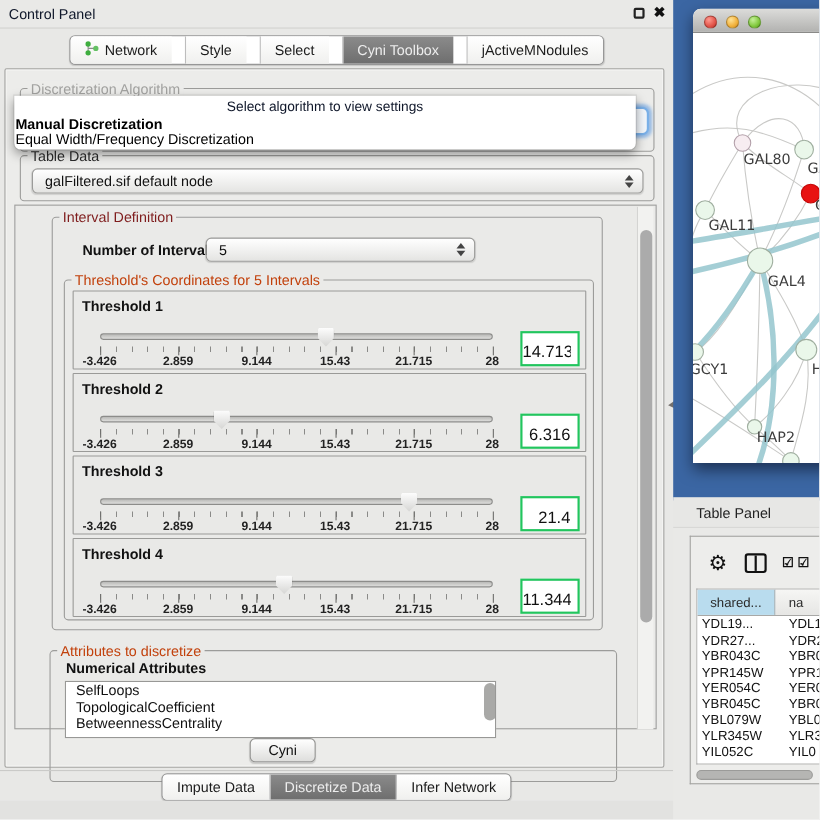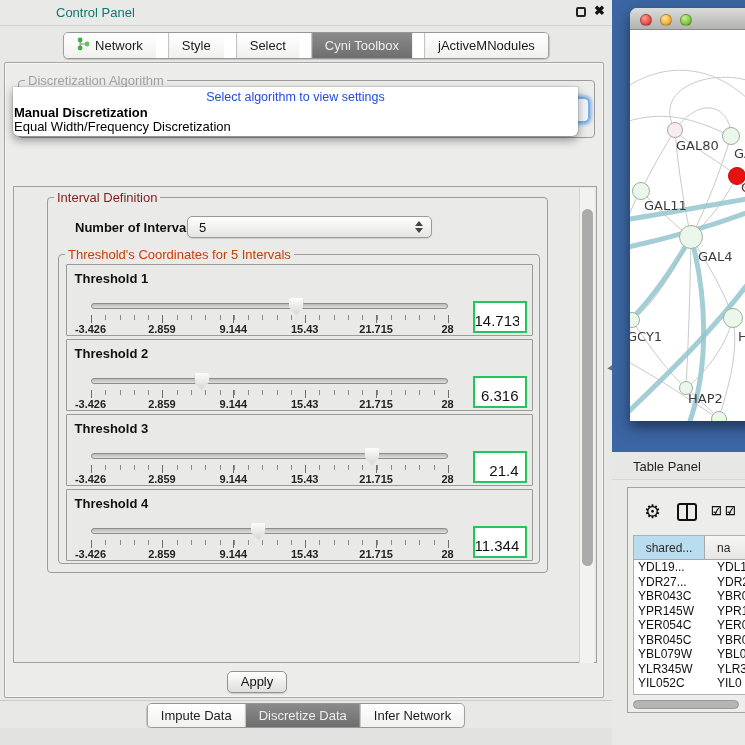--- a/index.html
+++ b/index.html
@@ -3,21 +3,21 @@
 <meta charset="utf-8">
 <style>
   * { margin:0; padding:0; box-sizing:border-box; }
   html,body { width:745px; height:745px; }
   body { font-family:"Liberation Sans", sans-serif; }
   #screen { position:relative; width:745px; height:745px; background:#e8e8e6; overflow:hidden; }
 
   
   #control-panel { position:absolute; left:0; top:0; width:612px; height:745px; background:#e8e8e6; }
   .cp-titlebar { position:absolute; left:0; top:0; width:612px; height:26px; background:#e9e9e7; border-bottom:1px solid #d2d2d0; }
-  .cp-title { position:absolute; left:8px; top:5px; font-size:13px; color:#0f766e;margin-left:48px; }
+  .cp-title { position:absolute; left:8px; top:5px; font-size:13px; color:#0f172a; }
   .float-ico { position:absolute; right:26px; top:7px; width:10px; height:10px; border:2px solid #222; border-radius:2px; }
   .close-ico { position:absolute; right:7px; top:3px; font-size:13px; font-weight:bold; color:#111; }
 
   
   .seg-group { position:absolute; display:inline-flex; border:1px solid #979797; border-radius:5px; overflow:hidden; background:#fff; box-shadow:0 1px 1px rgba(0,0,0,.15); }
   .seg { display:flex; align-items:center; gap:5px; padding:4px 13px; font-size:13px; color:#1c1c1c; background:linear-gradient(#ffffff,#f0f0ee); border-left:1px solid #bdbdbd; white-space:nowrap; cursor:default; }
   .seg:first-child { border-left:none; }
   .seg.selected { background:linear-gradient(#8b8b8b,#6e6e6e); color:#ededed; }
   #top-tabs { top:32px; left:50%; transform:translateX(-50%);gap:12px; }
   #bottom-tabs { top:703px; left:50%; transform:translateX(-50%); }
@@ -37,21 +37,21 @@
   .spinners { position:absolute; right:8px; top:50%; transform:translateY(-50%); display:flex; flex-direction:column; gap:2px; }
   .spinners i { width:0; height:0; border-left:4px solid transparent; border-right:4px solid transparent; }
   .spin-up { border-bottom:5px solid #444; }
   .spin-down { border-top:5px solid #444; }
 
   
   #focus-combo { position:absolute; left:556px; top:97px; width:34px; height:26px; border-radius:6px; background:#f2f6fb; border:2px solid #7ab0e8; box-shadow:0 0 3px 2px rgba(105,160,225,.65); }
 
   
   #algo-popup { position:absolute; left:13px; top:87px; width:565px; height:49px; background:#ffffff; border-radius:0 0 6px 6px; box-shadow:0 4px 10px rgba(0,0,0,.4), 0 0 0 1px rgba(0,0,0,.08); z-index:50; }
-  .popup-hint { position:absolute; left:0; right:0; top:3px; text-align:center; font-size:12.5px; color:#1d4ed8; }
+  .popup-hint { position:absolute; left:0; right:0; top:3px; text-align:center; font-size:12.5px; color:#0f172a; }
   .popup-opt { position:absolute; left:1px; font-size:13px; color:#000; padding-left:0; }
   .popup-opt.bold { font-weight:bold; top:18px; }
   .popup-opt.plain { top:32px; }
 
   
   #viewport { position:absolute; left:13px; top:186px; width:584px; height:477px; border:1px solid #9f9f9d; background:#eaeae8; }
   .vscroll { position:absolute; right:2px; top:1px; width:15px; height:475px; background:#f2f2f0; border-left:1px solid #d4d4d2; }
   .vscroll .thumb { position:absolute; left:2px; width:11px; border-radius:6px; background:#ababab; }
 
   
@@ -163,20 +163,30 @@
         </div>
     </div>
 
     <div class="main-frame"></div>
 
     <div class="tborder" style="left:18px; top:80px; width:577px; height:58px;">
       <span class="tlabel faint">Discretization Algorithm</span>
     </div>
     <div id="focus-combo"></div>
 
+    <div class="tborder" style="left:18px; top:141px; width:577px; height:42px;">
+      <span class="tlabel">Table Data</span>
+      <div class="combo" style="left:10px; top:11px; width:556px; height:23px;">
+        <span>galFiltered.sif default node</span>
+        <span class="spinners">
+            <i class="spin-up"></i>
+            <i class="spin-down"></i>
+          </span>
+      </div>
+    </div>
 
     <div id="algo-popup">
       <div class="popup-hint">Select algorithm to view settings</div>
       <div class="popup-opt bold">Manual Discretization</div>
       <div class="popup-opt plain">Equal Width/Frequency Discretization</div>
     </div>
 
     <div id="viewport">
 
       <div class="tborder" id="grp-interval">
@@ -290,27 +300,38 @@
                   <span class="tickLabel" style="left: 60%;">15.43</span>
                   <span class="tickLabel" style="left: 80%;">21.715</span>
                   <span class="tickLabel" style="left: 100%;">28</span>
                 </div>
     <input class="thr-value" readonly="" value="11.344" style="">
   </div>
 </div>
         </div>
       </div>
 
+      <div class="tborder" id="grp-attrs">
+        <span class="tlabel blue" style="background:#eaeae8;">Attributes to discretize</span>
+        <span class="lbl-bold" style="left:14px; top:8px;">Numerical Attributes</span>
+        <div id="attr-list">
+
+        <div class="item">SelfLoops</div>
+            <div class="item">TopologicalCoefficient</div>
+            <div class="item">BetweennessCentrality</div>
+            <div id="attr-scroll"></div>
+          </div>
+      </div>
 
       <div class="vscroll">
         <div class="thumb" style="top:21px; height:357px;"></div>
       </div>
     </div>
 
-    <div id="apply-btn">Apply</div>
+    <div id="apply-btn">Cyni</div>
 
     <div class="bottom-strip"></div>
 
     <div class="seg-group" id="bottom-tabs">
       <div class="seg">
           <span>Impute Data</span>
         </div>
       <div class="seg selected">
           <span>Discretize Data</span>
         </div>

